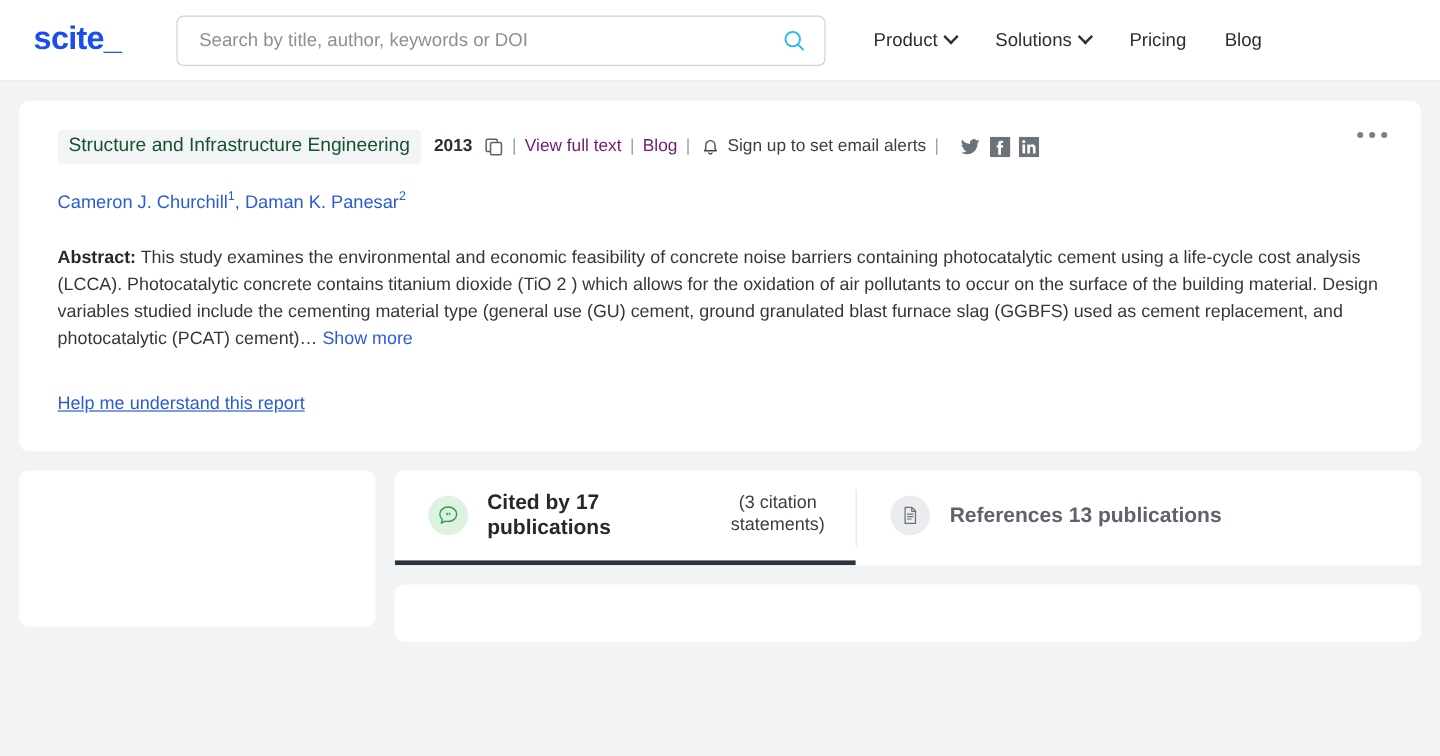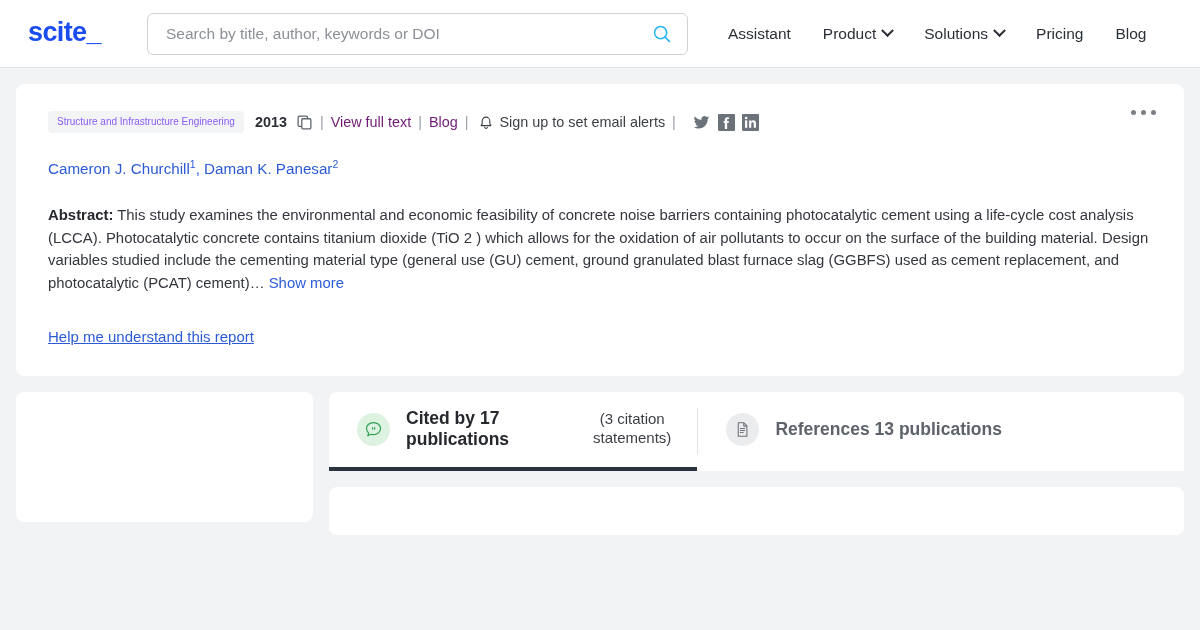--- a/index.html
+++ b/index.html
@@ -94,24 +94,24 @@
     display: flex;
     align-items: center;
     flex-wrap: nowrap;
     font-size: 14.4px;
     color: #3b3f45;
     gap: 0;
     height: 28px;
   }
   .journal-badge {
     background: #f3f4f6;
-    color: #8b5cf6;
+    color: #14532d;
     padding: 5px 9px 6px 9px;
     border-radius: 4px;
-    font-size: 10px;
+    font-size: 16px;
     cursor: pointer;
     white-space: nowrap;
   }
   .year { font-weight: bold; color: #2b2f36; margin-left: 11px; }
   .doi { margin-left: 5px; color: #3b3f45; white-space: nowrap; }
   .copy-icon { margin-left: 9px; cursor: pointer; display:block; }
   .sep { color: #9aa0a6; margin: 0 7px; }
   .meta-link {
     color: #701a75;
     cursor: pointer;
@@ -214,21 +214,21 @@
     font-size: 17.5px;
     font-weight: bold;
     color: #25282d;
     line-height: 1.22;
     max-width: 135px;
   }
   .tab-sub {
     font-size: 15px;
     color: #3b3f45;
     line-height: 1.25;
-    margin-left: 36px;
+    margin-left: 52px;
     text-align: center;
   }
   .tab2-label {
     font-size: 17.5px;
     font-weight: bold;
     color: #5e636b;
     white-space: nowrap;
   }
   .content-card {
     background: #fff;
@@ -245,23 +245,20 @@
 
   <div class="search-wrap">
     <input class="search-input" type="text" placeholder="Search by title, author, keywords or DOI" style="">
     <svg class="search-icon" viewBox="0 0 24 24" fill="none">
       <circle cx="10.5" cy="10.5" r="6.6" stroke="#29b6f6" stroke-width="1.7"></circle>
       <line x1="15.4" y1="15.4" x2="20" y2="20" stroke="#29b6f6" stroke-width="1.7" stroke-linecap="round"></line>
     </svg>
   </div>
 
   <div class="nav">
-    <div class="nav-item">
-      <span>Assistant</span>
-    </div>
     <div class="nav-item">
       <span>Product</span>
       <span class="chev"></span>
     </div>
     <div class="nav-item">
       <span>Solutions</span>
       <span class="chev"></span>
     </div>
     <div class="nav-item">
       <span>Pricing</span>

